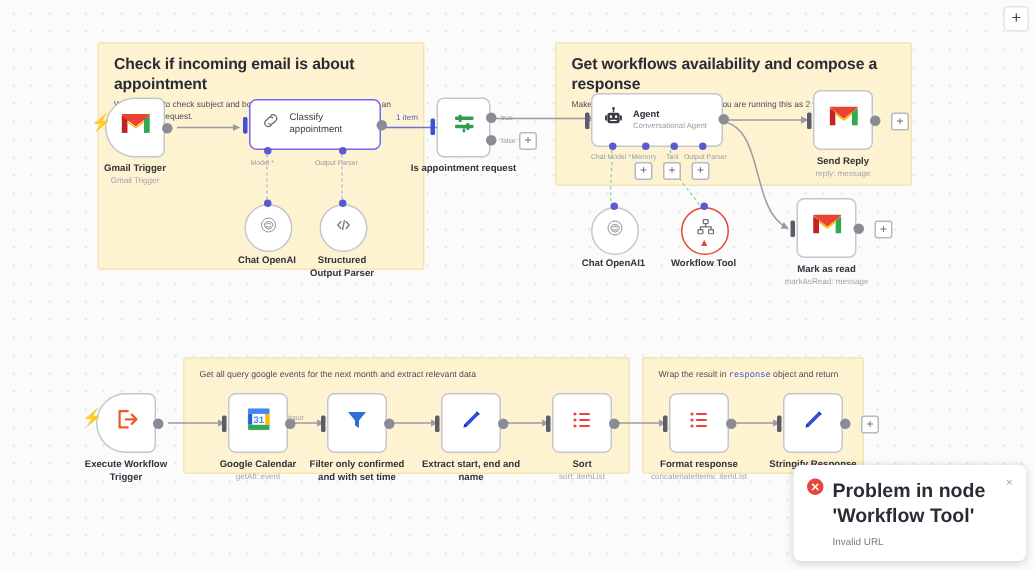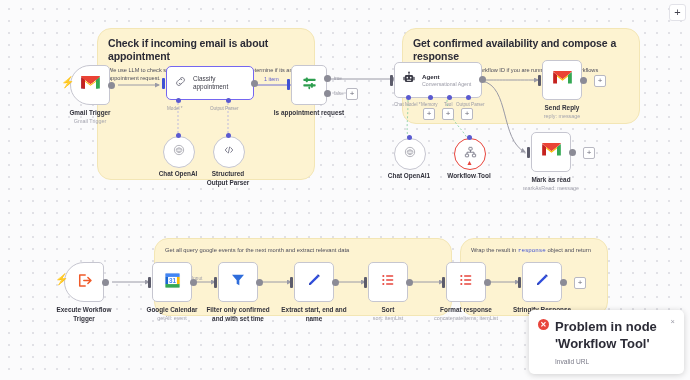--- a/index.html
+++ b/index.html
@@ -14,24 +14,23 @@
     position:absolute;inset:0;
     background-color:#fbfbfc;
     background-image:radial-gradient(#e1e1e6 0.9px, transparent 0.9px);
     background-size:12px 12px;
     background-position:3px 3px;
   }
   .sticky{
     position:absolute;
     background:#fdf3d1;
     border:1px solid #f3e6b5;
-    border-radius:14px;
+    border-radius:2px;
     box-sizing:border-box;
     z-index:1;
-    margin-left:32px;
   }
   .sticky .st-title{
     font-size:10.5px;font-weight:bold;color:#2b2b36;
     padding:8px 10px 0 10px;letter-spacing:-0.1px;line-height:1.25;
   }
   .sticky .st-sub{
     font-size:5.6px;color:#4c4c5a;padding:3px 10px 0 10px;line-height:1.45;
   }
   .sticky .st-sub .code{color:#3f51d4;font-family:"Liberation Mono",monospace;}
   .sticky.plain .st-sub{font-size:5.8px;padding-top:7px;}
@@ -143,21 +142,21 @@
 <body>
 
 <div id="canvas">
 
   <div class="sticky" style="left:65px;top:28px;width:218px;height:152px;">
     <div class="st-title">Check if incoming email is about appointment</div>
     <div class="st-sub">We use LLM to check subject and body of the email and determine if its an appointment request.</div>
   </div>
 
   <div class="sticky" style="left:370px;top:28px;width:238px;height:96px;">
-    <div class="st-title">Get confirmed availability and compose a response</div>
+    <div class="st-title">Get workflows availability and compose a response</div>
     <div class="st-sub">Make sure to update the Workflow ID if you are running this as 2 workflows</div>
   </div>
 
   <div class="sticky plain" style="left:122px;top:238px;width:298px;height:78px;">
     <div class="st-sub">Get all query google events for the next month and extract relevant data</div>
   </div>
 
   <div class="sticky plain" style="left:428px;top:238px;width:148px;height:78px;">
     <div class="st-sub"><span>Wrap the result in </span><span class="code">response</span><span> object and return</span></div>
   </div>

